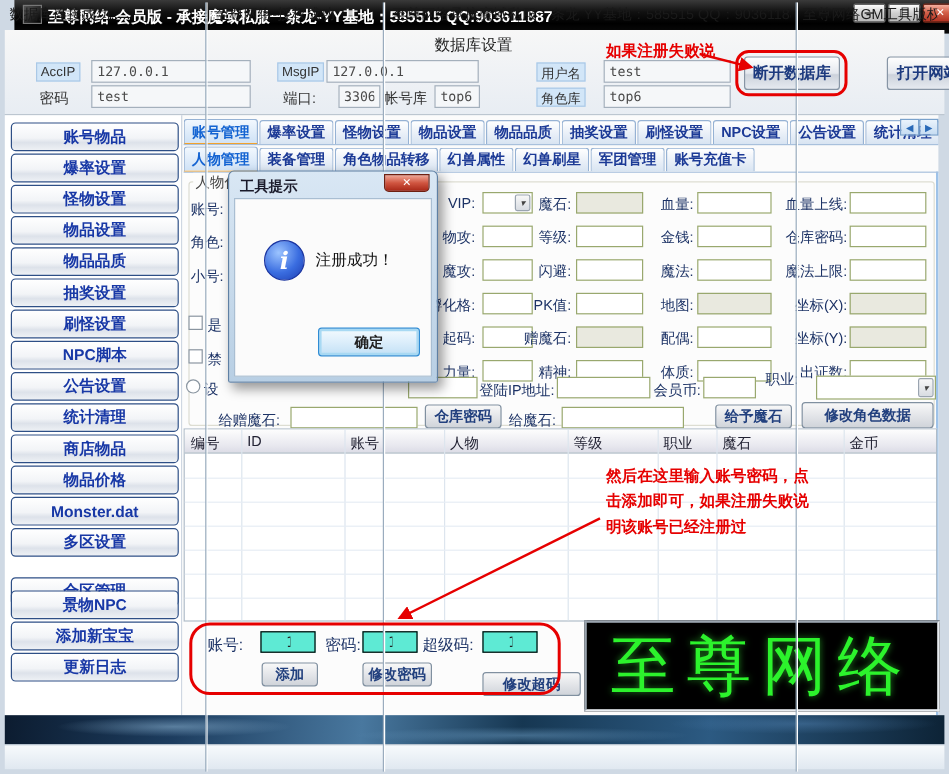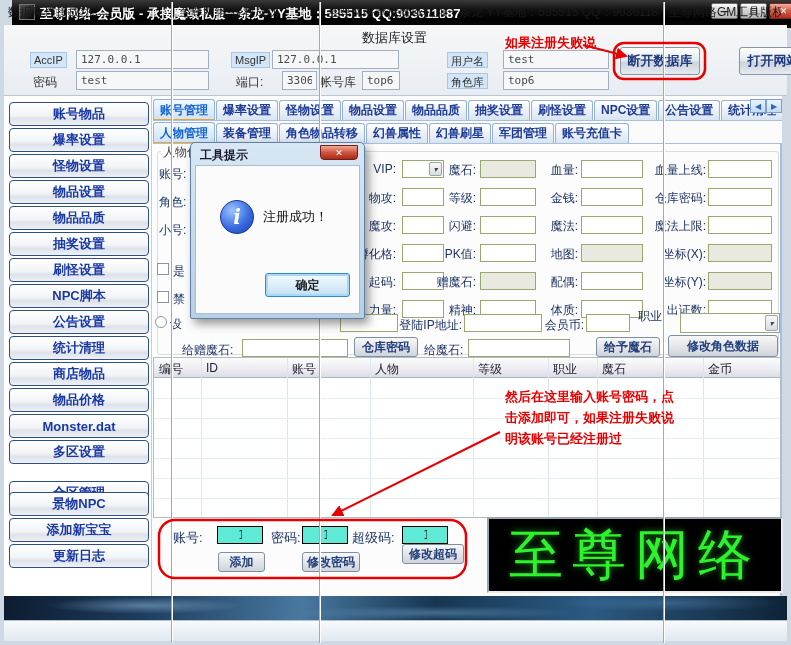--- a/index.html
+++ b/index.html
@@ -269,21 +269,21 @@
 <span class="red" style="left:505px;top:430px">明该账号已经注册过</span>
 
 <span class="rlbl" style="left:173px;top:529px">账号:</span>
 <input class="rin" style="left: 217px; top: 526px; width: 46px;" readonly="" value="123">
 <span class="rlbl" style="left:271px;top:529px">密码:</span>
 <input class="rin" style="left: 302px; top: 526px; width: 46px;" readonly="" value="123">
 <span class="rlbl" style="left:352px;top:529px">超级码:</span>
 <input class="rin" style="left: 402px; top: 526px; width: 46px;" readonly="" value="123">
 <div class="mbtn" style="left:218px;top:552px;width:47px;height:20px">添加</div>
 <div class="mbtn" style="left:302px;top:552px;width:58px;height:20px">修改密码</div>
-<div class="mbtn" style="left:402px;top:544px;width:62px;height:20px">修改超码</div>
+<div class="mbtn" style="left:402px;top:560px;width:82px;height:20px">修改超码</div>
 
 <div class="abs led">
   <span class="ledtext">至尊网络</span>
 </div>
 
 <div class="abs clouds"></div>
 <div class="abs statusbar"></div>
 <span class="stext" style="left:8px;width:158px">数据库连接成功.....</span>
 <span class="stext" style="left:179px;width:136px">至尊网络-授权成功</span>
 <span class="stext" style="left:327px;width:332px">至尊网络承接魔域私服一条龙 YY基地：585515 QQ：903611887</span>

